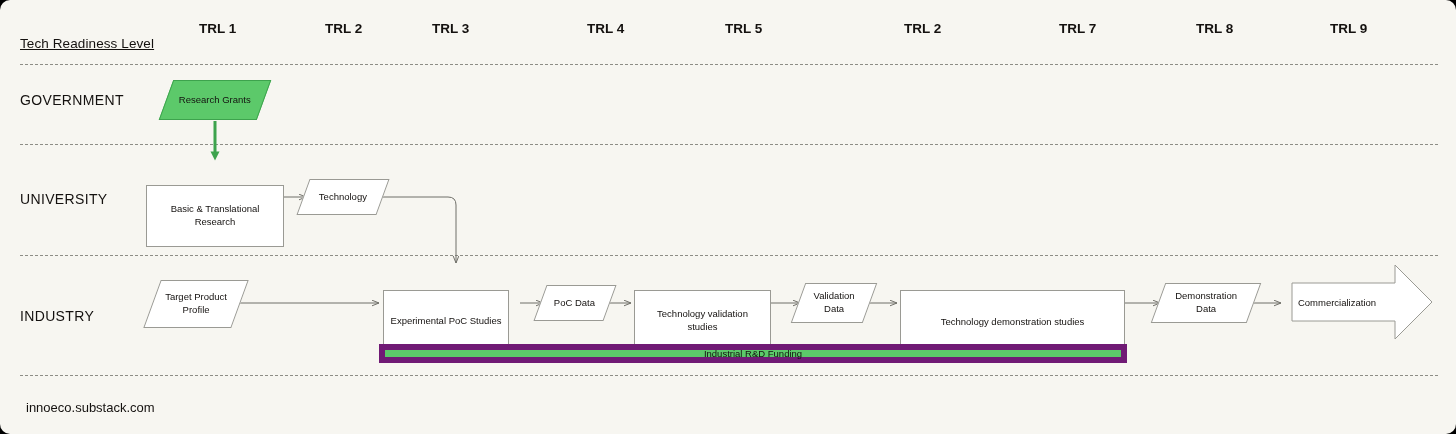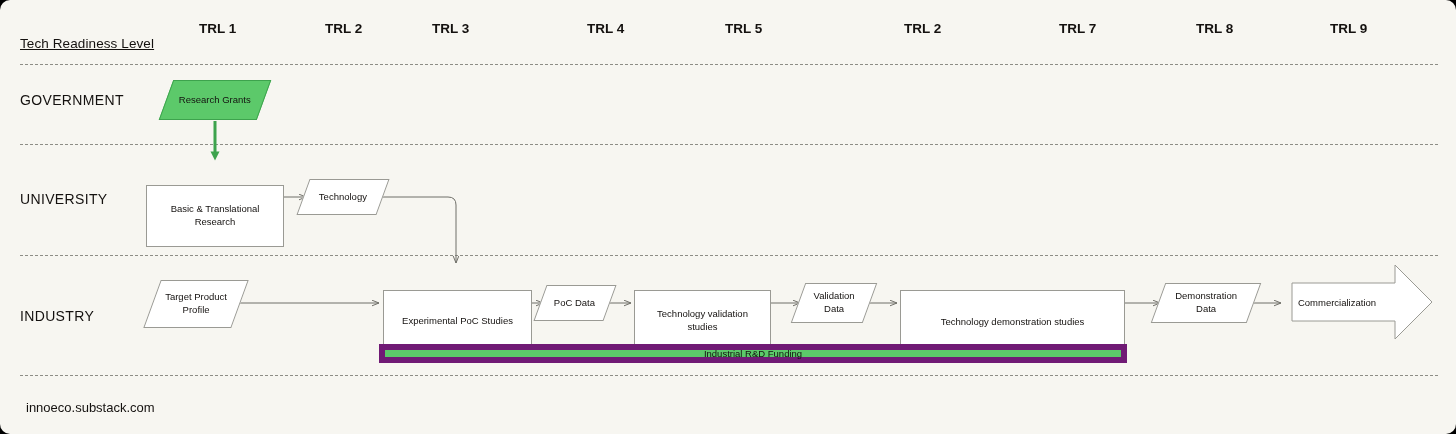--- a/index.html
+++ b/index.html
@@ -198,21 +198,21 @@
   </div>
 
   <div class="node para" style="left:152px; top:280px; width:88px; height:48px;">
     <span>
       <span>Target</span>
       <span>Product</span>
       <span>Profile</span>
     </span>
   </div>
 
-  <div class="node rect" style="left:383px; top:271px; width:149px; height:62px;">
+  <div class="node rect" style="left:383px; top:271px; width:126px; height:62px;">
     <span>Experimental PoC Studies</span>
   </div>
 
   <div class="node para" style="left:540px; top:285px; width:70px; height:36px;">
     <span>PoC Data</span>
   </div>
 
   <div class="node rect" style="left:634px; top:271px; width:137px; height:62px;">
     <span>Technology validation studies</span>
   </div>

